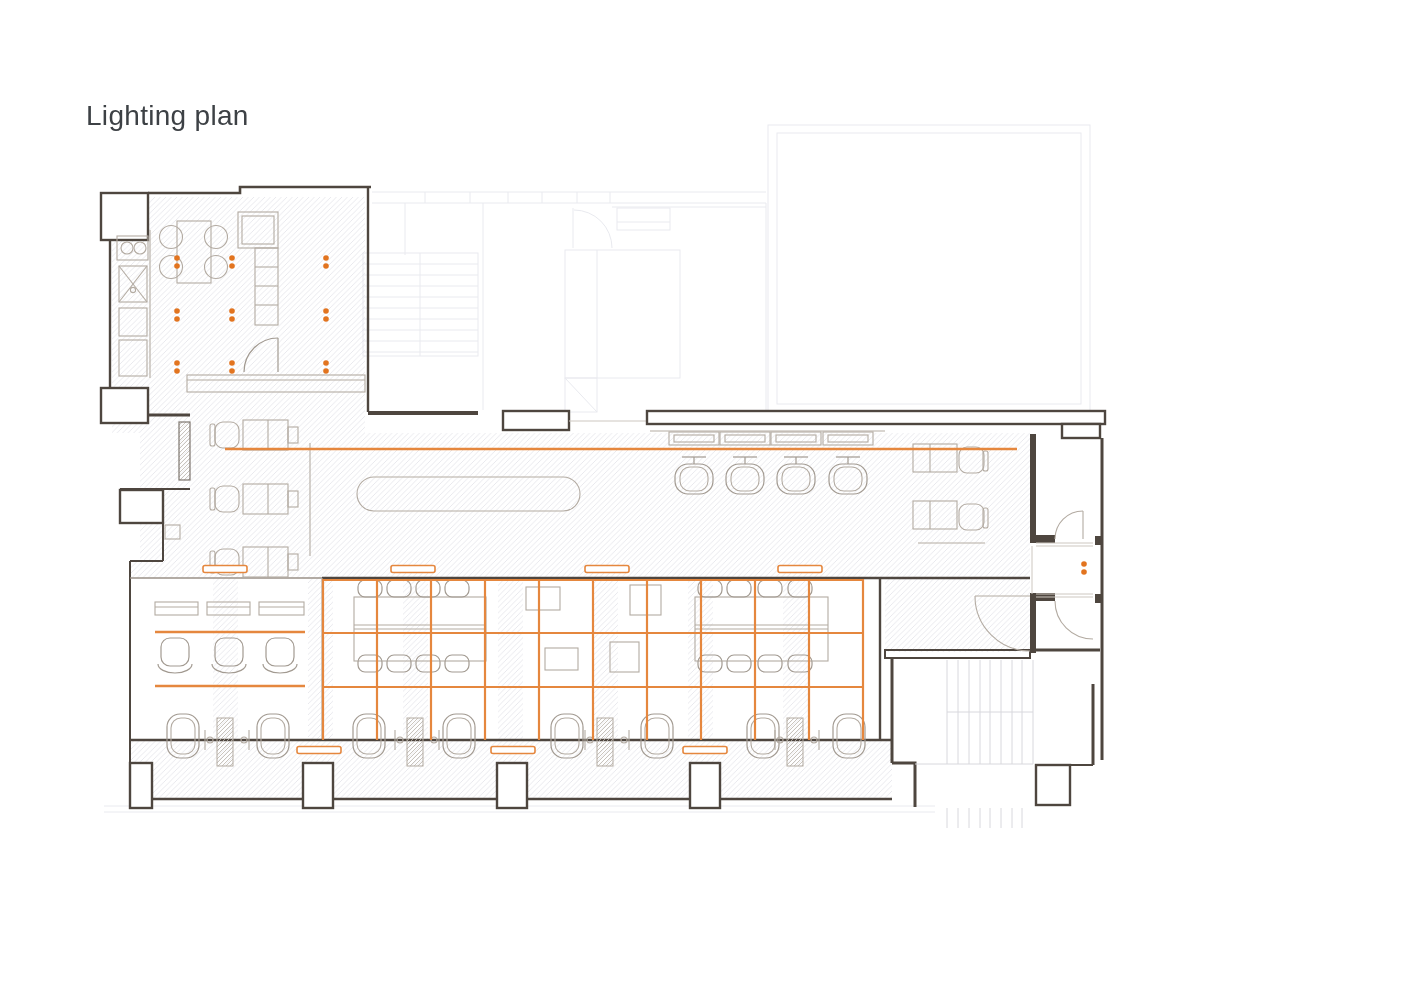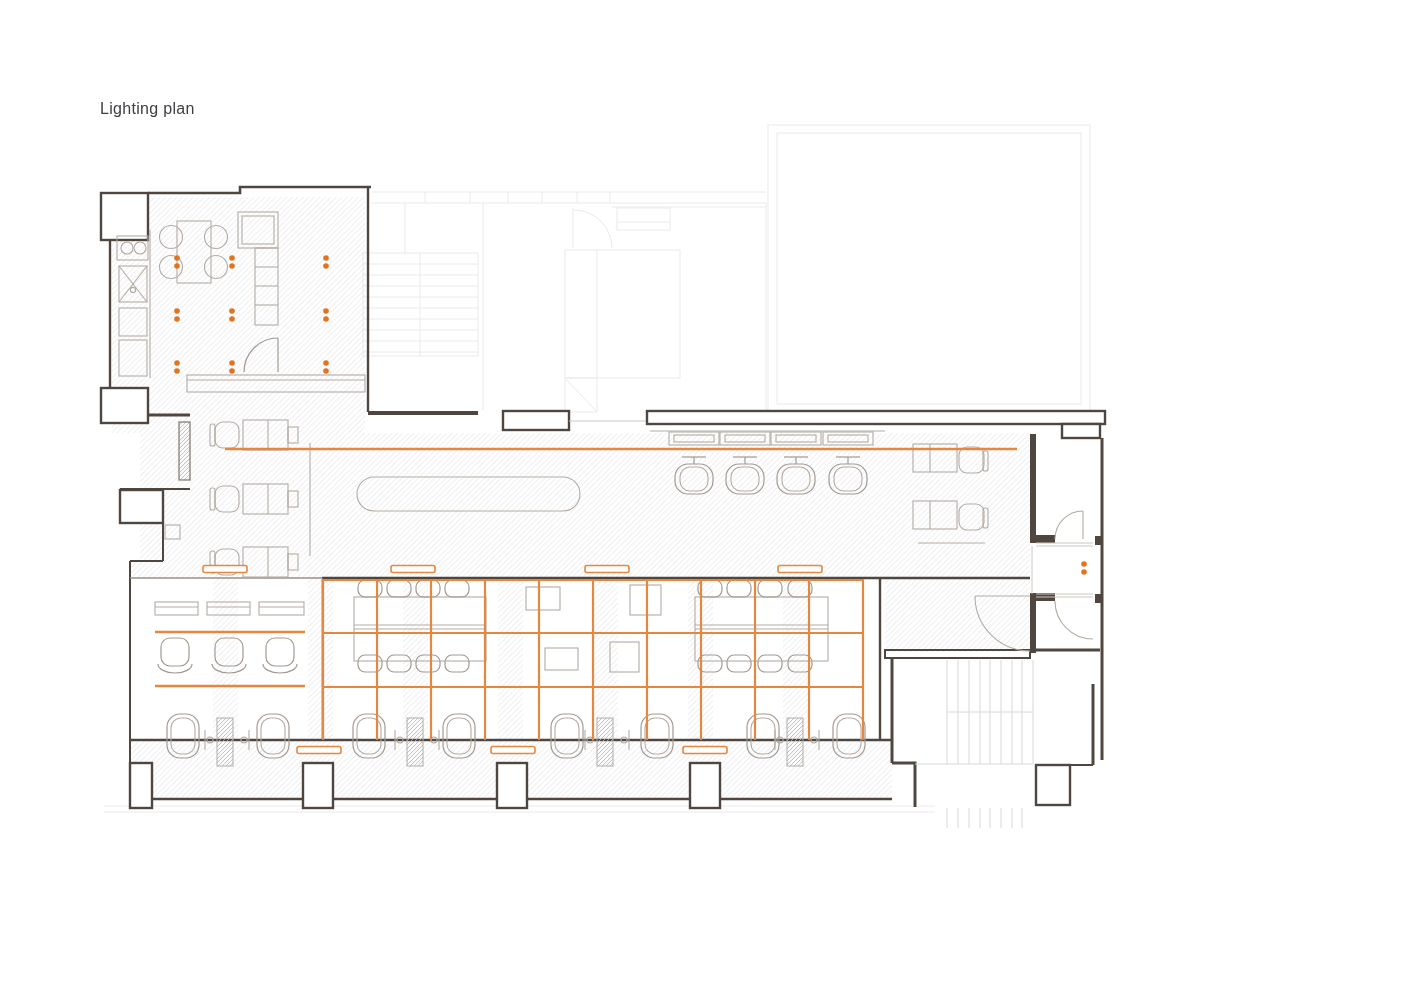--- a/index.html
+++ b/index.html
@@ -1,18 +1,18 @@
 <!DOCTYPE html>
 <html><head>
 <meta charset="utf-8">
 <style>
   html,body{margin:0;padding:0;background:#ffffff;}
   .canvas{position:relative;width:1415px;height:1000px;background:#fff;overflow:hidden;
           font-family:"Liberation Sans", sans-serif;}
-  .title{position:absolute;left:100px;top:100px;font-size:16px;font-weight:400;
+  .title{position:absolute;left:86px;top:100px;font-size:28px;font-weight:400;
          color:#3d4145;letter-spacing:.3px;text-align:center;}
   svg{position:absolute;left:0;top:0;}
   .faint{stroke:#e9eaef;stroke-width:1;fill:none;}
   .wall{stroke:#4e463f;fill:none;}
   .wallfill{fill:#4e463f;stroke:none;}
   .wblock{fill:#ffffff;stroke:#4e463f;stroke-width:2.4;}
   .furn{stroke:#b3aba2;fill:none;stroke-width:1.1;}
   .furnD{stroke:#a29a91;fill:none;stroke-width:1.2;}
   .thin{stroke:#cdc7c0;fill:none;stroke-width:1;}
 </style>

